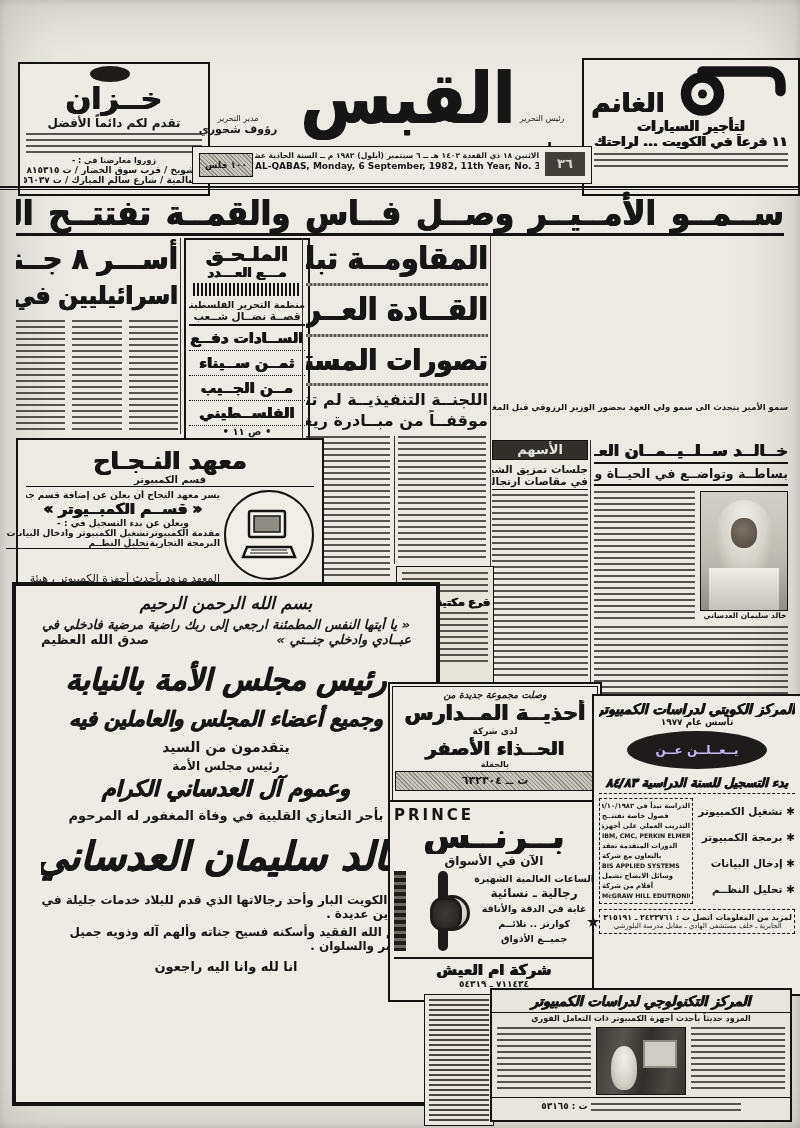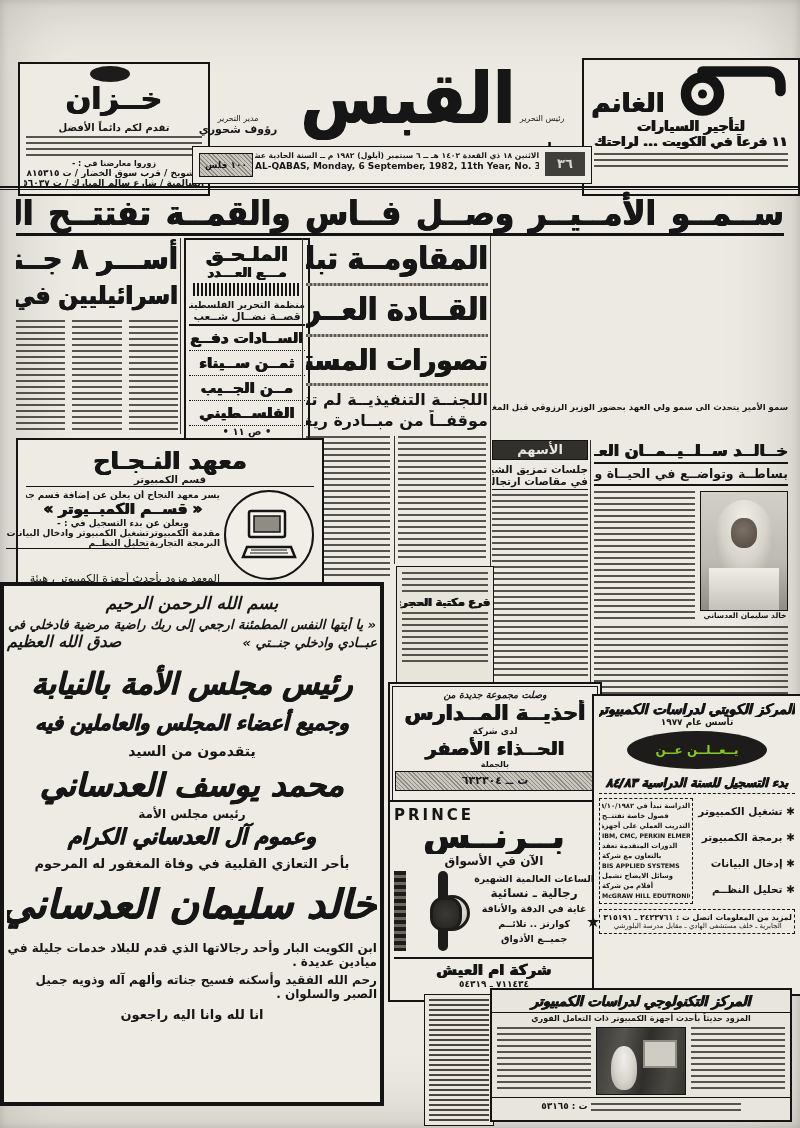--- a/index.html
+++ b/index.html
@@ -23,32 +23,32 @@
   .cols>div{flex:1;}
   .vr{position:absolute;width:1px;background:#35332d;}
   .hrl{position:absolute;background:#141414;}
   .grule{height:3px;background:repeating-linear-gradient(90deg,#5c5952 0 2px,#a5a299 2px 4px);margin:3px 0;}
   .barcode{height:13px;background:repeating-linear-gradient(90deg,#141414 0 2px,rgba(0,0,0,0) 2px 4px);margin:3px 4px;}
   .halftone{background:repeating-linear-gradient(45deg,#8f8c84 0 1px,#c9c6bd 1px 3px);}
   
   .photo{position:relative;overflow:hidden;background:linear-gradient(100deg,#3b3a36 0%,#56544e 28%,#2f2e2a 55%,#4a4842 80%,#36352f 100%);border:1px solid #141414;}
   .blob{position:absolute;border-radius:48% 48% 42% 42%;background:radial-gradient(ellipse at 50% 28%,#f1efe8 0%,#d6d3ca 55%,#a8a49a 100%);}
   .portrait{position:relative;overflow:hidden;background:linear-gradient(180deg,#d3d0c8 0%,#bcb9b0 60%,#8f8c83 100%);border:1px solid #141414;}
-  .speech{background:#1d1c1a;color:#84cc16;border-radius:50%;}
+  .speech{background:#1d1c1a;color:#c4b5fd;border-radius:50%;}
   .w-face{border-radius:50%;border:3px solid #1d1c1a;background:radial-gradient(circle at 40% 35%,#f4f2ea 0%,#d8d5cc 60%,#b4b1a8 100%);position:relative;}
 </style>
 </head>
 <body>
 
 <div id="page">
 
   <div class="abs box" style="left:18px;top:62px;width:180px;height:122px;padding:4px;">
     <div class="abs" style="left:70px;top:2px;width:40px;height:16px;border-radius:50%;background:#1d1c1a;"></div>
     <div class="c heavy" style="font-size:30px;line-height:34px;margin-top:14px;">خــزان</div>
-    <div class="c b" style="font-size:10px;margin-top:6px;">تقدم لكم دائماً الأفضل</div>
+    <div class="c b" style="font-size:12px;">تقدم لكم دائماً الأفضل</div>
     <div class="gk" style="height:20px;margin:3px 2px;"></div>
     <div class="c b" style="font-size:8px;">زوروا معارضنا في : -</div>
     <div class="c b nw" style="font-size:9px;">الشويخ / قرب سوق الخضار / ت  ٨١٥٣١٥</div>
     <div class="c b nw" style="font-size:9px;">السالمية / شارع سالم المبارك / ت  ٦٥٦٠٣٧</div>
   </div>
 
   <div class="abs c" style="left:276px;top:56px;width:264px;height:86px;">
     <span class="heavy" style="font-size:66px;line-height:86px;letter-spacing:-2px;display:inline-block;transform:scaleY(1.08);">القبس</span>
   </div>
   <div class="abs c" style="left:198px;top:114px;width:80px;">
@@ -191,31 +191,30 @@
       </div>
     </div>
   </div>
 
   <div class="abs c" style="left:396px;top:566px;width:90px;height:112px;border:1.5px solid #141414;padding:3px;background:#e7e4da;">
     <div class="gk" style="height:22px;margin:2px;"></div>
     <div class="heavy nw" style="font-size:11px;">فرع مكتبة الحجري</div>
     <div class="gk" style="height:54px;margin:3px 2px;"></div>
   </div>
 
-  <div class="abs c" style="left:0;top:582px;width:370px;height:502px;border:3px solid #141414;box-shadow:inset 0 0 0 1px #141414;padding:8px 4px;background:#edebe4;">
+  <div class="abs c" style="left:12px;top:582px;width:370px;height:502px;border:3px solid #141414;box-shadow:inset 0 0 0 1px #141414;padding:8px 26px;background:#edebe4;">
     <div class="b" style="font-size:17px;font-style:italic;">بسم الله الرحمن الرحيم</div>
     <div class="b nw" style="font-size:13px;font-style:italic;margin-top:4px;">« يا أيتها النفس المطمئنة ارجعي إلى ربك راضية مرضية فادخلي في</div>
     <div style="display:flex;align-items:baseline;">
       <div class="b" style="font-size:13px;font-style:italic;flex:1;text-align:right;">عبــادي وادخلي جنــتي »</div>
-      <div class="b" style="font-size:16px;font-style:italic;">صدق الله العظيم</div>
+      <div class="b" style="font-size:13px;">صدق الله العظيم</div>
     </div>
     <div class="heavy nw" style="font-size:30px;line-height:46px;font-style:italic;margin-top:10px;">رئيس مجلس الأمة بالنيابة</div>
     <div class="heavy nw" style="font-size:21px;line-height:32px;font-style:italic;">وجميع أعضاء المجلس والعاملين فيه</div>
     <div class="b" style="font-size:14px;line-height:24px;">يتقدمون من السيد</div>
-    <div class="heavy nw" style="font-size:32px;line-height:44px;font-style:italic;">محمد يوسف العدساني</div>
     <div class="b" style="font-size:12px;">رئيس مجلس الأمة</div>
     <div class="heavy nw" style="font-size:22px;line-height:32px;font-style:italic;">وعموم آل العدساني الكرام</div>
     <div class="b nw" style="font-size:13px;line-height:22px;">بأحر التعازي القلبية في وفاة المغفور له المرحوم</div>
     <div class="heavy nw" style="font-size:40px;line-height:58px;font-style:italic;">خالد سليمان العدساني</div>
     <div class="b" style="font-size:12px;text-align:right;margin-top:8px;">ابن الكويت البار وأحد رجالاتها الذي قدم للبلاد خدمات جليلة في ميادين عديدة .</div>
     <div class="b" style="font-size:12px;text-align:right;margin-top:4px;">رحم الله الفقيد وأسكنه فسيح جناته وألهم آله وذويه جميل الصبر والسلوان .</div>
     <div class="b" style="font-size:13px;margin-top:6px;">انا لله وانا اليه راجعون</div>
   </div>
 
   <div class="abs c" style="left:388px;top:682px;width:200px;height:114px;border:2px solid #141414;box-shadow:inset 0 0 0 2px #edebe4, inset 0 0 0 3px #141414;padding:5px;background:#edebe4;">

